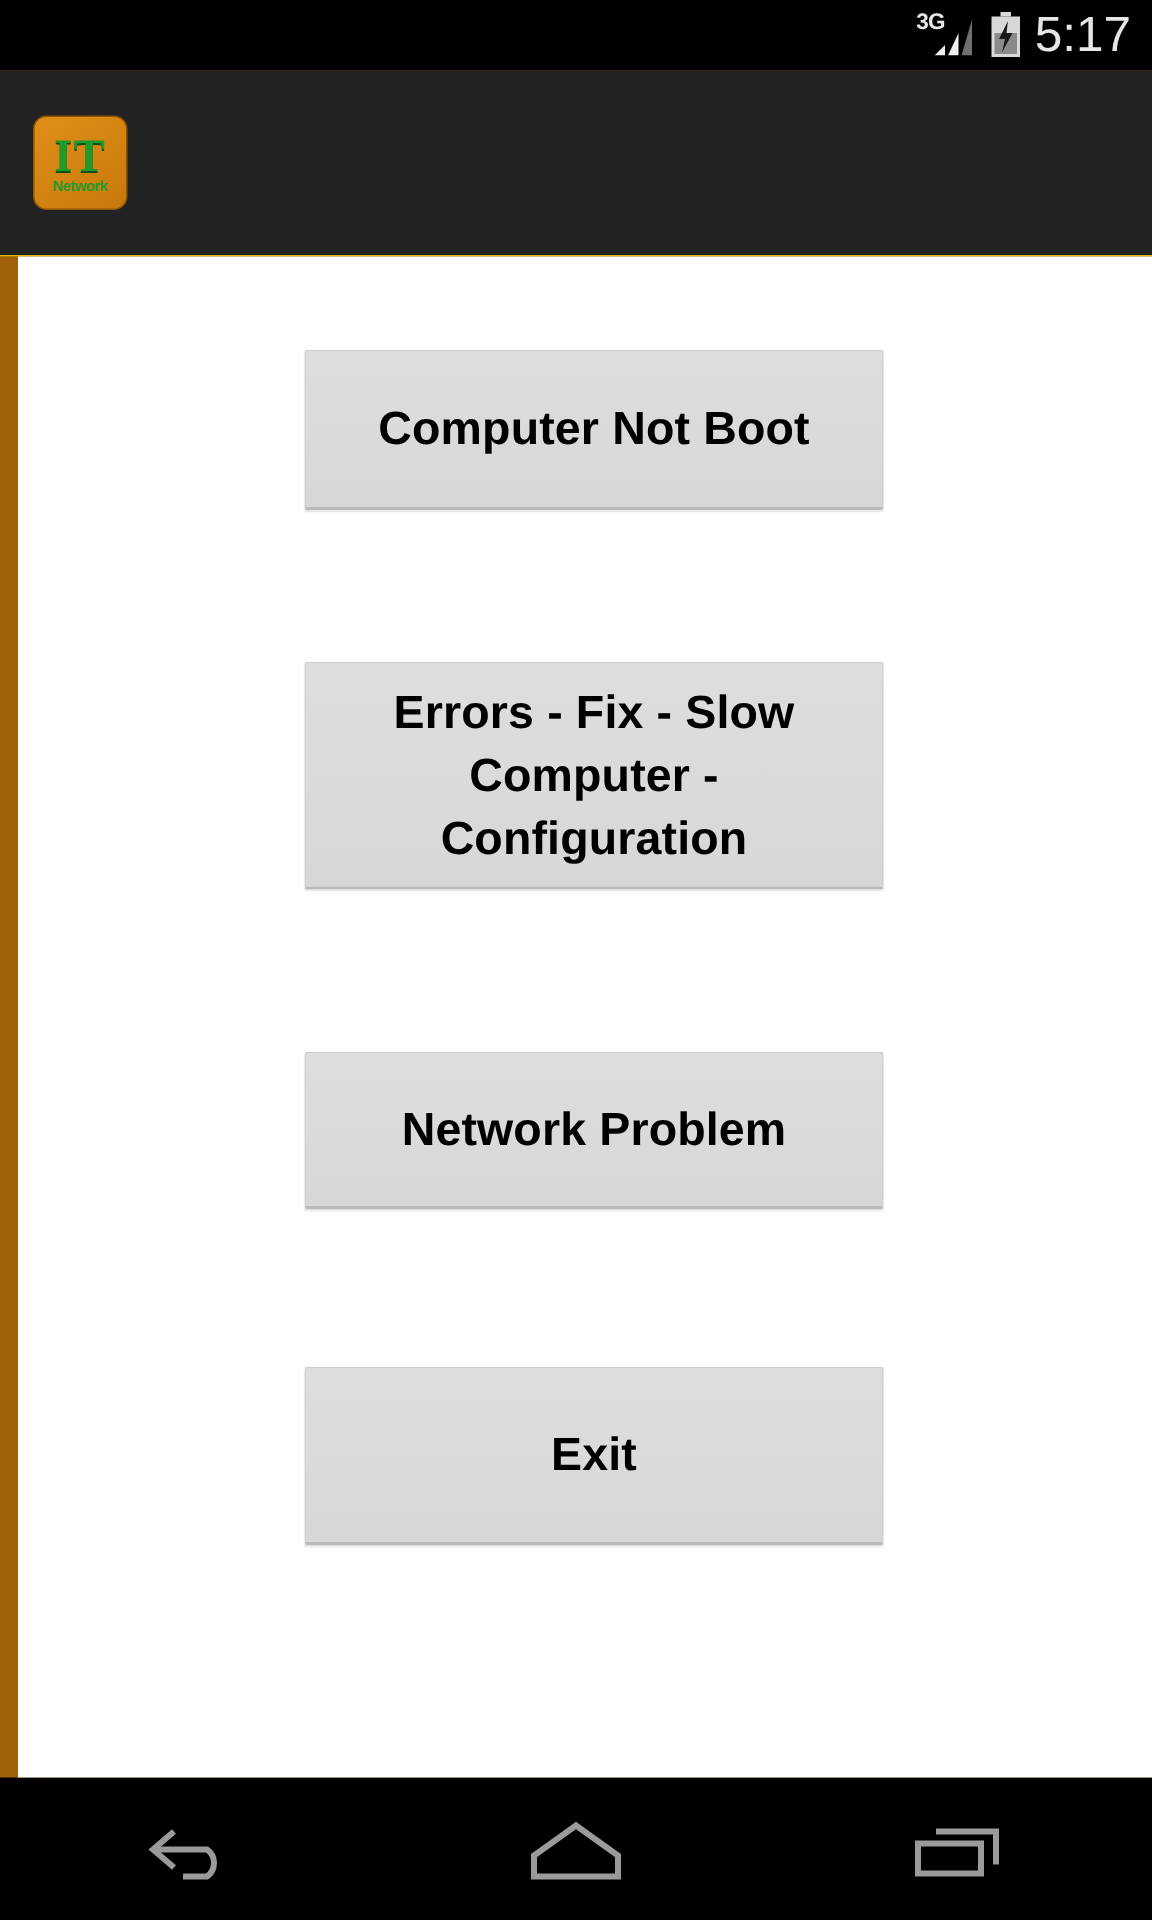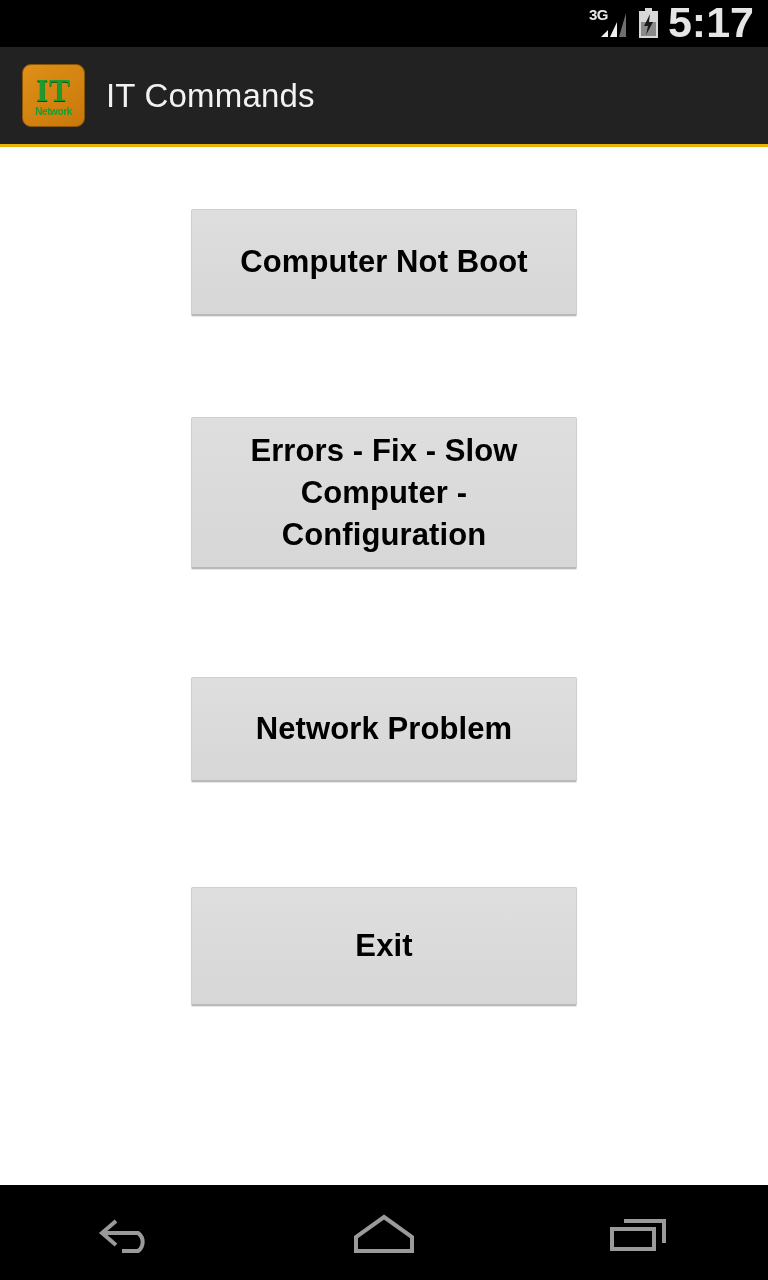--- a/index.html
+++ b/index.html
@@ -63,36 +63,36 @@
     width: 30px;
     height: 27px;
   }
   .battery {
     position: relative;
     width: 21px;
     height: 31px;
   }
   .clock {
     color: #e6e6e6;
-    font-size: 43px;
+    font-size: 33px;
     line-height: 1;
     letter-spacing: 0px;
-    font-weight: 700;
+    font-weight: 400;
     padding-bottom: 3px;
   }
 
   
   .action-bar {
-    height: 100px;
+    height: 124px;
     background: #222222;
     display: flex;
     align-items: center;
     padding-left: 22px;
     box-sizing: border-box;
-    border-bottom: 3px solid #eab308;
+    border-bottom: 1px solid #eab308;
     flex: 0 0 auto;
   }
   .app-icon {
     width: 63px;
     height: 63px;
     border-radius: 9px;
     background: #d4820d;
     background-image: linear-gradient(145deg, #de9018 0%, #c8780a 100%);
     border: 1px solid #8a5406;
     box-sizing: border-box;
@@ -129,20 +129,21 @@
     margin-left: 21px;
     line-height: 1;
     letter-spacing: 0.2px;
   }
 
   
   .content {
     flex: 1 1 auto;
     position: relative;
     background: #ffffff;
+    margin-left: 12px;
   }
 
   .btn {
     position: absolute;
     left: 191px;
     width: 386px;
     background: #dcdcdc;
     background-image: linear-gradient(180deg, #dedede 0%, #d7d7d7 100%);
     border: 1px solid #cfcfcf;
     border-bottom: 2px solid #b9b9b9;
@@ -214,21 +215,20 @@
 
       <span class="clock">5:17</span>
     </div>
   </div>
 
   <div class="action-bar">
     <div class="app-icon">
       <span class="app-icon-it">IT</span>
       <span class="app-icon-sub">Network</span>
     </div>
-    <span class="app-title">IT Commands</span>
   </div>
 
   <div class="content">
 
     <div class="btn btn-1">
       <span class="btn-label">Computer Not Boot</span>
     </div>
 
     <div class="btn btn-3">
       <span class="btn-label">Network Problem</span>

